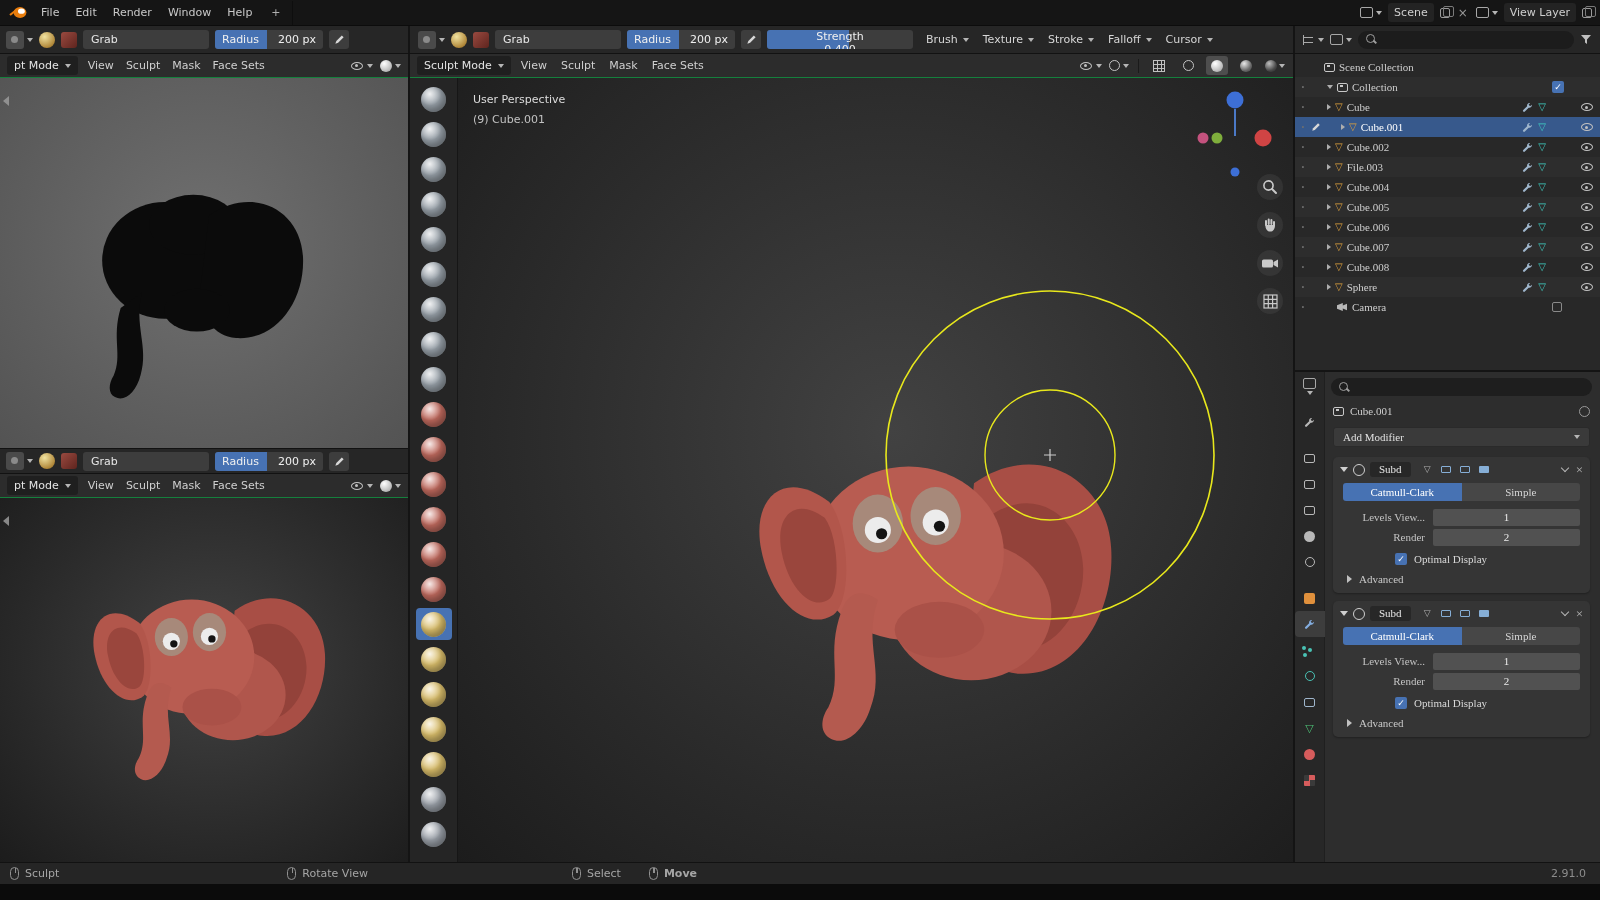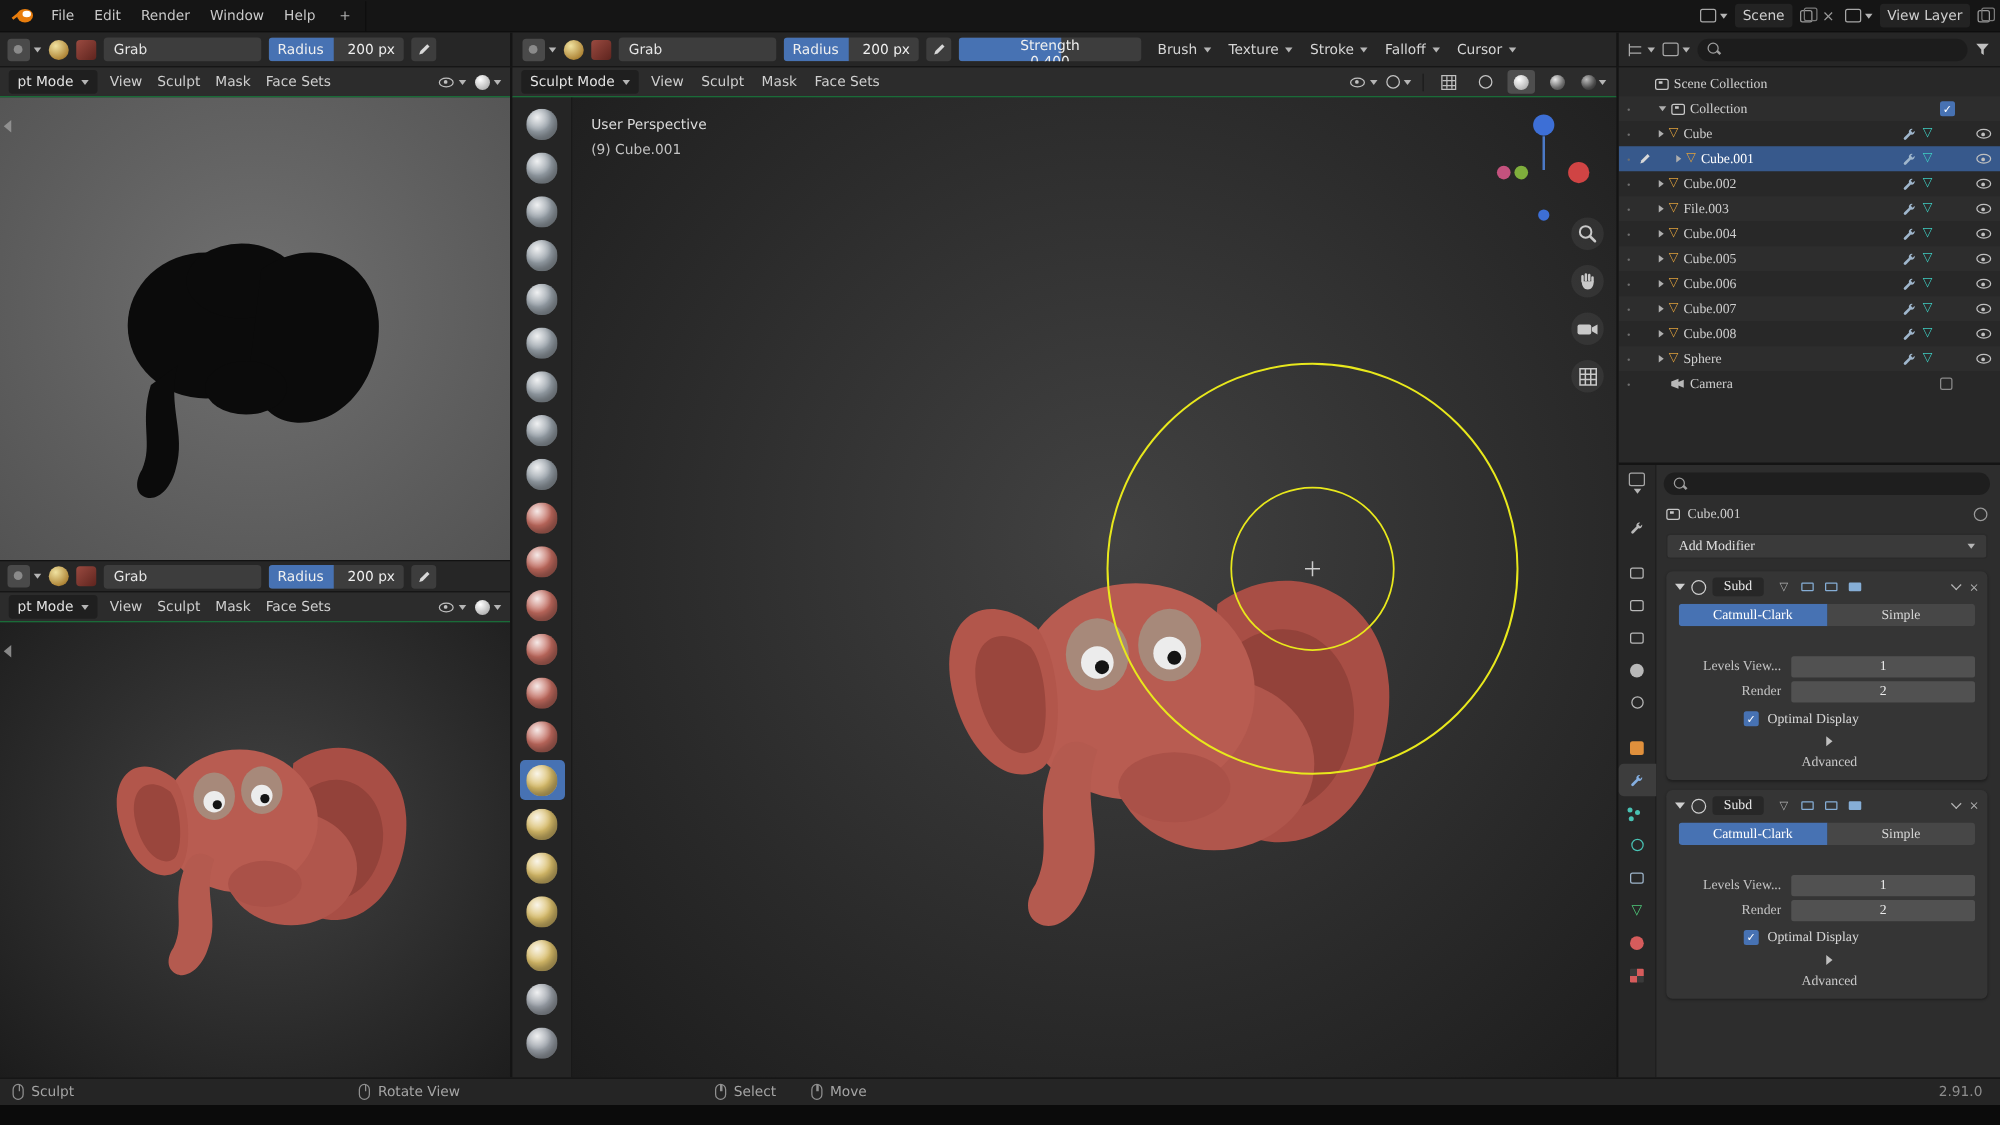--- a/index.html
+++ b/index.html
@@ -153,35 +153,35 @@
   .ring-icon { width:12px; height:12px; border:1.6px solid #cfcfcf; border-radius:50%; flex:0 0 auto; }
   .mod-name { background:#272727; border-radius:3px; padding:1px 9px 2px; color:#e8e8e8; }
   .mod-toggles { display:flex; align-items:center; gap:4px; margin-left:4px; }
   .tgl { width:15px; height:14px; display:flex; align-items:center; justify-content:center; }
   .g-tri { color:#b0b0b0; font-size:9px; line-height:1; }
   .g-mon { width:10px; height:7px; border:1.4px solid #86aed6; border-radius:1px; }
   .g-cam { width:10px; height:7px; background:#86aed6; border-radius:1px; }
   .mod-right { margin-left:auto; display:flex; align-items:center; gap:8px; }
   .chev { width:6px; height:6px; border-right:1.6px solid #b5b5b5; border-bottom:1.6px solid #b5b5b5; transform:rotate(45deg); margin-top:-3px; }
   .x-btn { color:#b5b5b5; font-size:13px; line-height:1; }
-  .seg { display:flex; height:18px; margin:1px 10px 23px; border-radius:3px; overflow:hidden; }
+  .seg { display:flex; height:18px; margin:1px 10px 7px; border-radius:3px; overflow:hidden; }
   .seg-btn { flex:1; display:flex; align-items:center; justify-content:center; background:#474747; color:#d6d6d6; border:none; font:inherit; }
   .seg-btn.active { background:#4772b3; color:#ffffff; }
   .field-row { display:flex; align-items:center; margin:0 10px 2px; height:18px; gap:8px; }
   .field-label { width:82px; text-align:right; color:#c3c3c3; white-space:nowrap; overflow:hidden; }
   .field-value { flex:1; height:17px; background:#515151; border-radius:2px; text-align:center; color:#ececec; line-height:17px; }
   .check-row { display:flex; align-items:flex-end; gap:7px; margin:7px 10px 3px 62px; }
   .check-label { color:#d8d8d8; }
-  .adv-row { display:flex; align-items:center; gap:7px; margin:8px 10px 2px 14px; color:#c9c9c9;flex-direction:column; }
+  .adv-row { display:flex; align-items:center; gap:7px; margin:8px 10px 2px 14px; color:#c9c9c9; }
   .tri-right-l { width:0; height:0; border-top:4px solid transparent; border-bottom:4px solid transparent; border-left:5px solid #c0c0c0; }
 
   
   .statusbar { position:absolute; top:862px; left:0; width:100%; height:22px; background:#252525; border-top:1px solid #121212; display:flex; align-items:center; color:#a5a5a5; }
   .sb-item { display:flex; align-items:center; gap:6px; }
-  .sb-0 { margin-left:10px; } .sb-1 { margin-left:228px; } .sb-2 { margin-left:204px; } .sb-3 { margin-left:28px; }
+  .sb-0 { margin-left:10px; } .sb-1 { margin-left:228px; } .sb-2 { margin-left:204px; } .sb-3 { margin-left:28px;font-weight:bold; }
   .mouse { width:9px; height:13px; border:1.2px solid #909090; border-radius:4.5px; position:relative; display:inline-block; }
   .mouse::before { content:""; position:absolute; left:50%; top:0; height:5px; width:1.2px; background:#909090; }
   .sb-version { margin-left:auto; margin-right:14px; color:#8d8d8d; }
   .blackstrip { position:absolute; top:884px; left:0; width:100%; height:16px; background:#0b0b0b; }
 
   svg { display:block; }
 </style>
 </head>
 <body>
 

